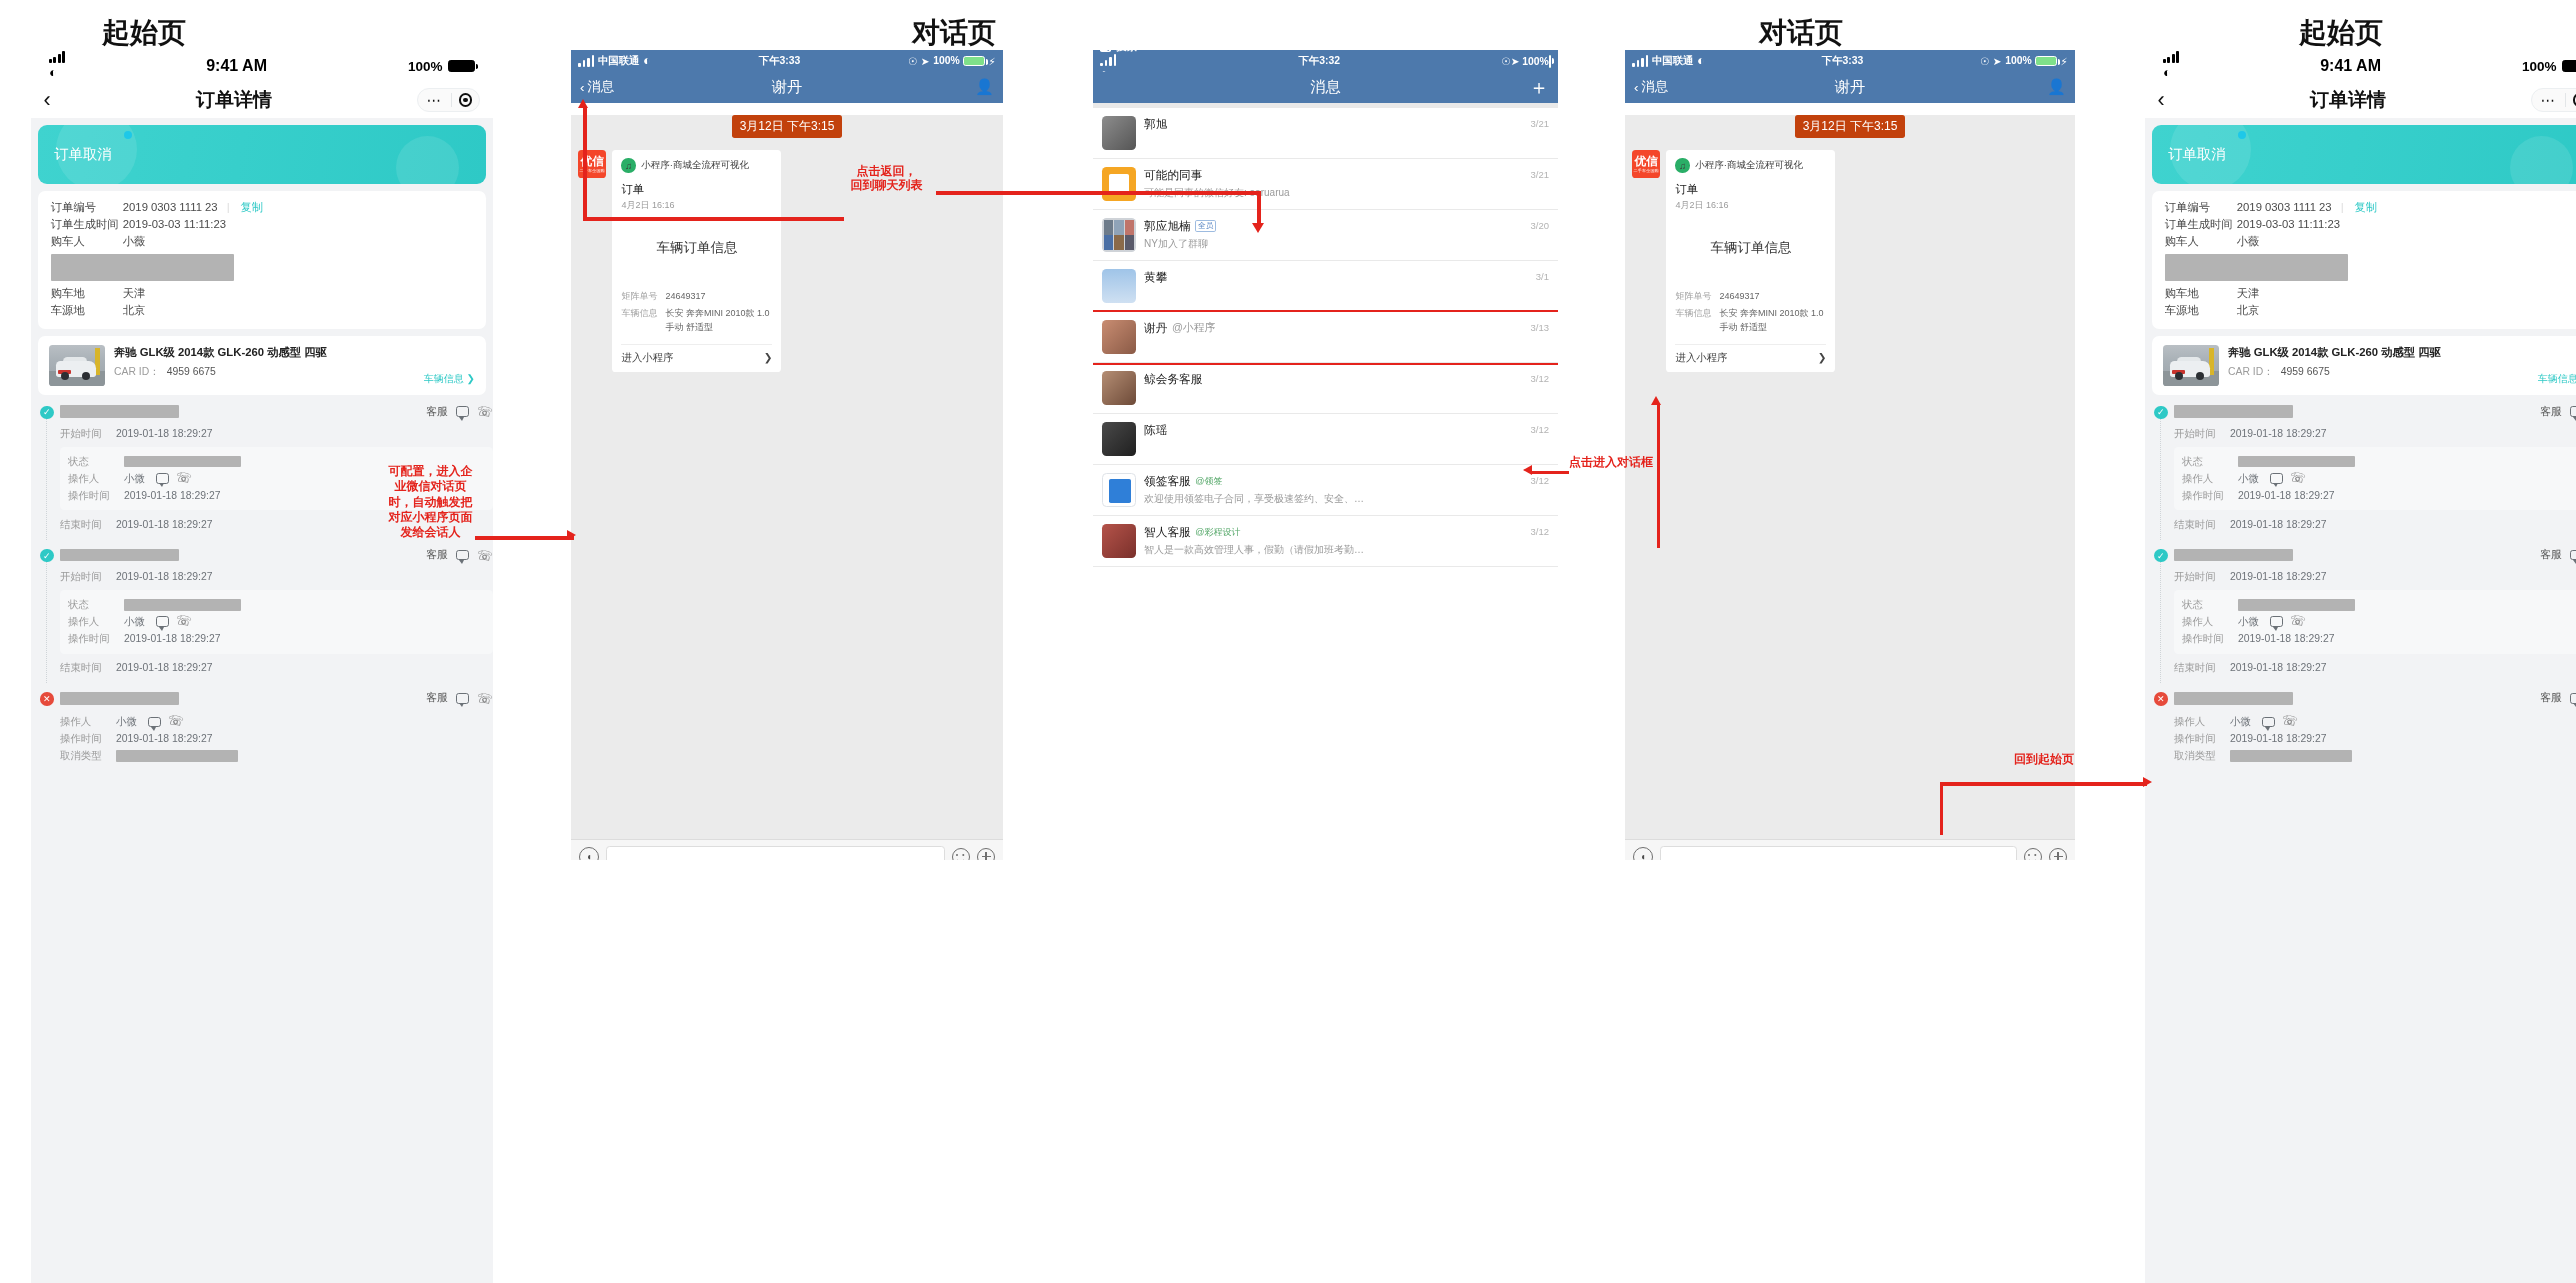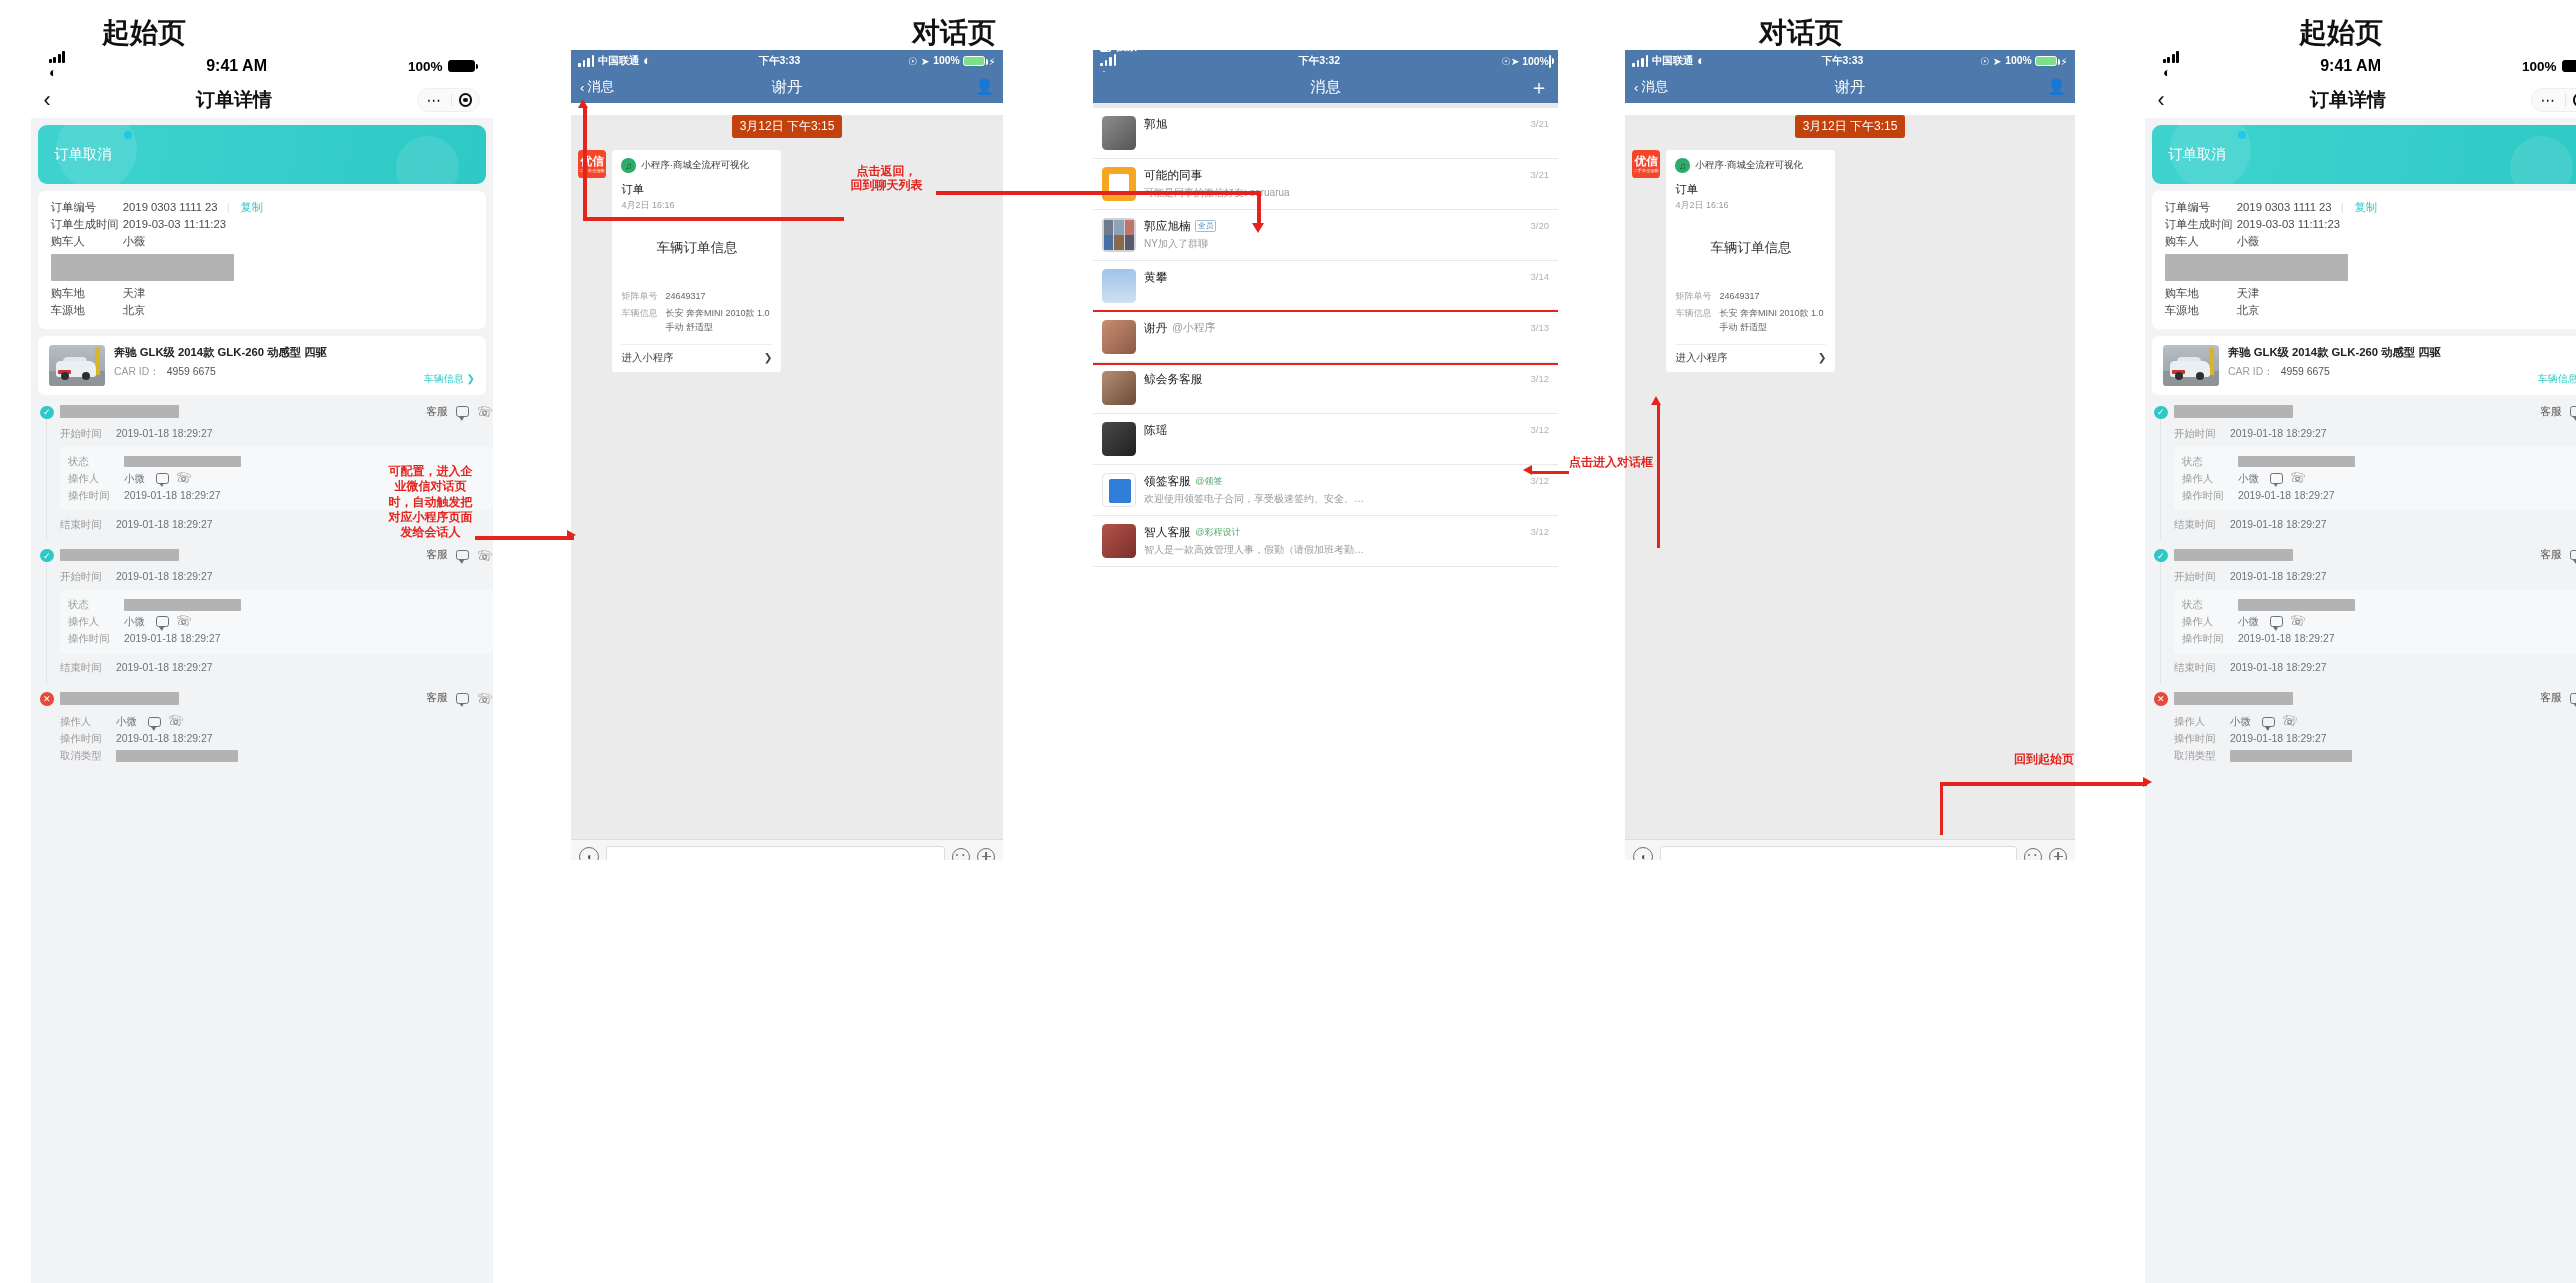--- a/index.html
+++ b/index.html
@@ -522,21 +522,21 @@
             </div>
             <div class="cl-tm">3/20</div>
           </div>
           <div class="cl-item">
             <div class="cl-av" style="background: linear-gradient(rgb(159, 196, 232), rgb(207, 224, 242));"></div>
             <div class="cl-main">
               <div class="cl-nm">
                 <span>黄攀</span>
               </div>
             </div>
-            <div class="cl-tm">3/14</div>
+            <div class="cl-tm">3/1</div>
           </div>
           <div class="cl-item hl-row">
             <div class="cl-av" style="background: linear-gradient(135deg, rgb(201, 141, 114), rgb(138, 90, 70));"></div>
             <div class="cl-main">
               <div class="cl-nm">
                 <span>谢丹</span>
                 <span class="at">@小程序</span>
               </div>
             </div>
             <div class="cl-tm">3/13</div>

